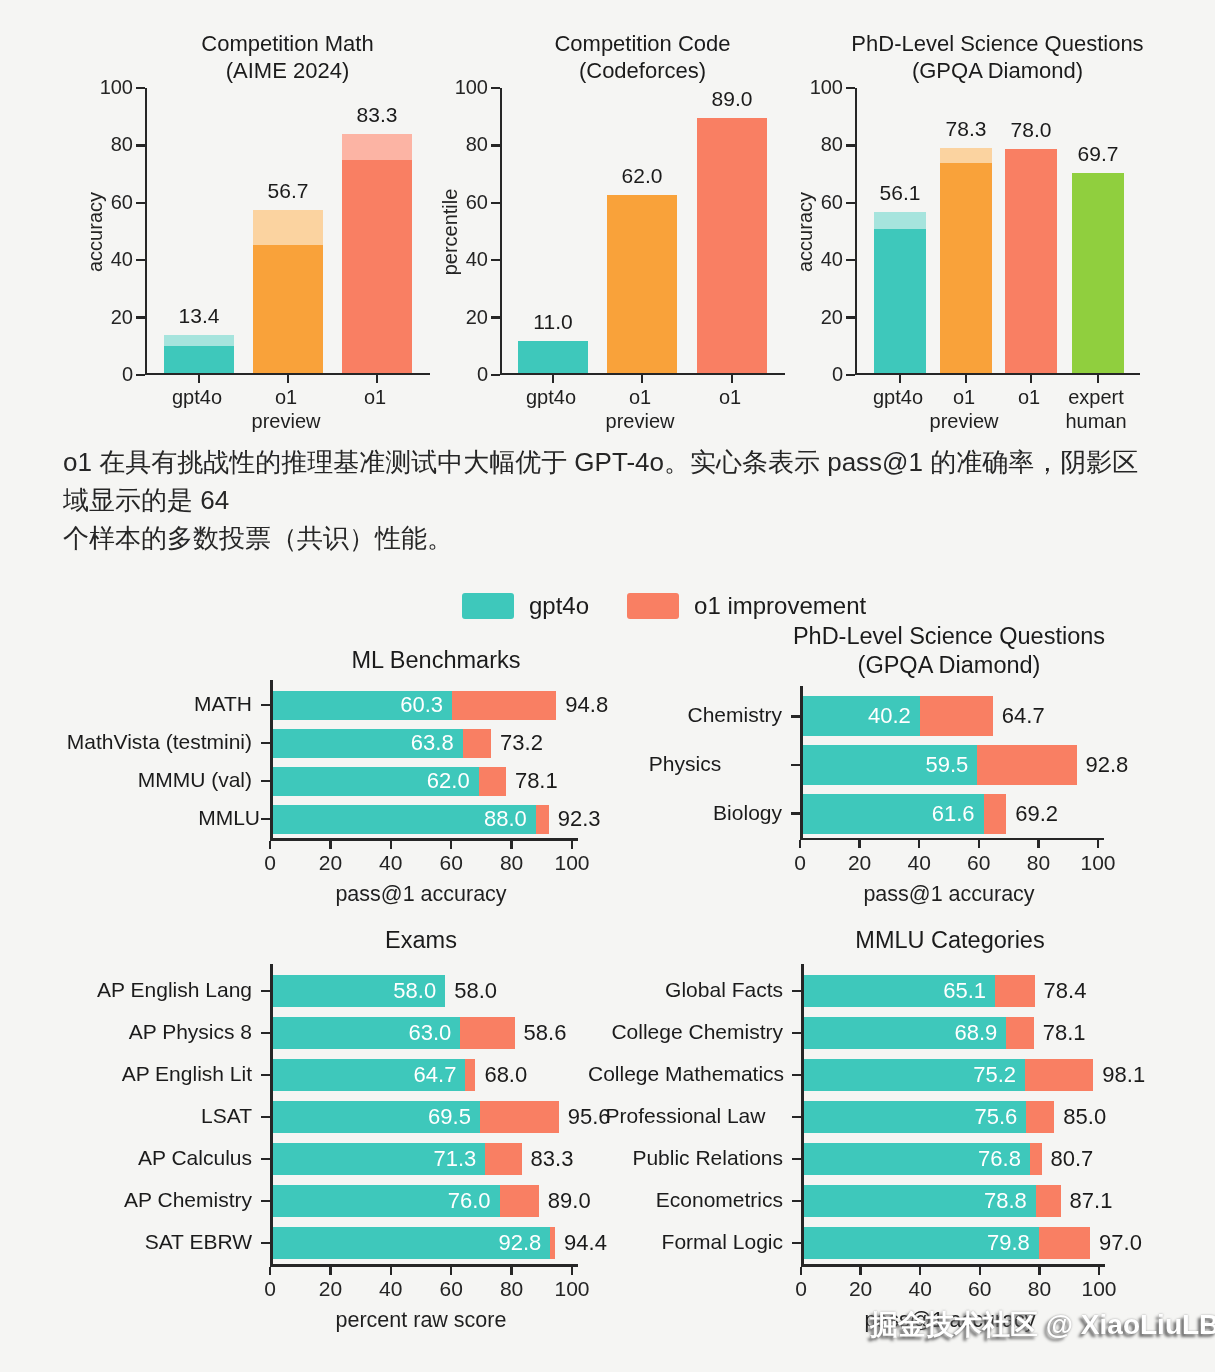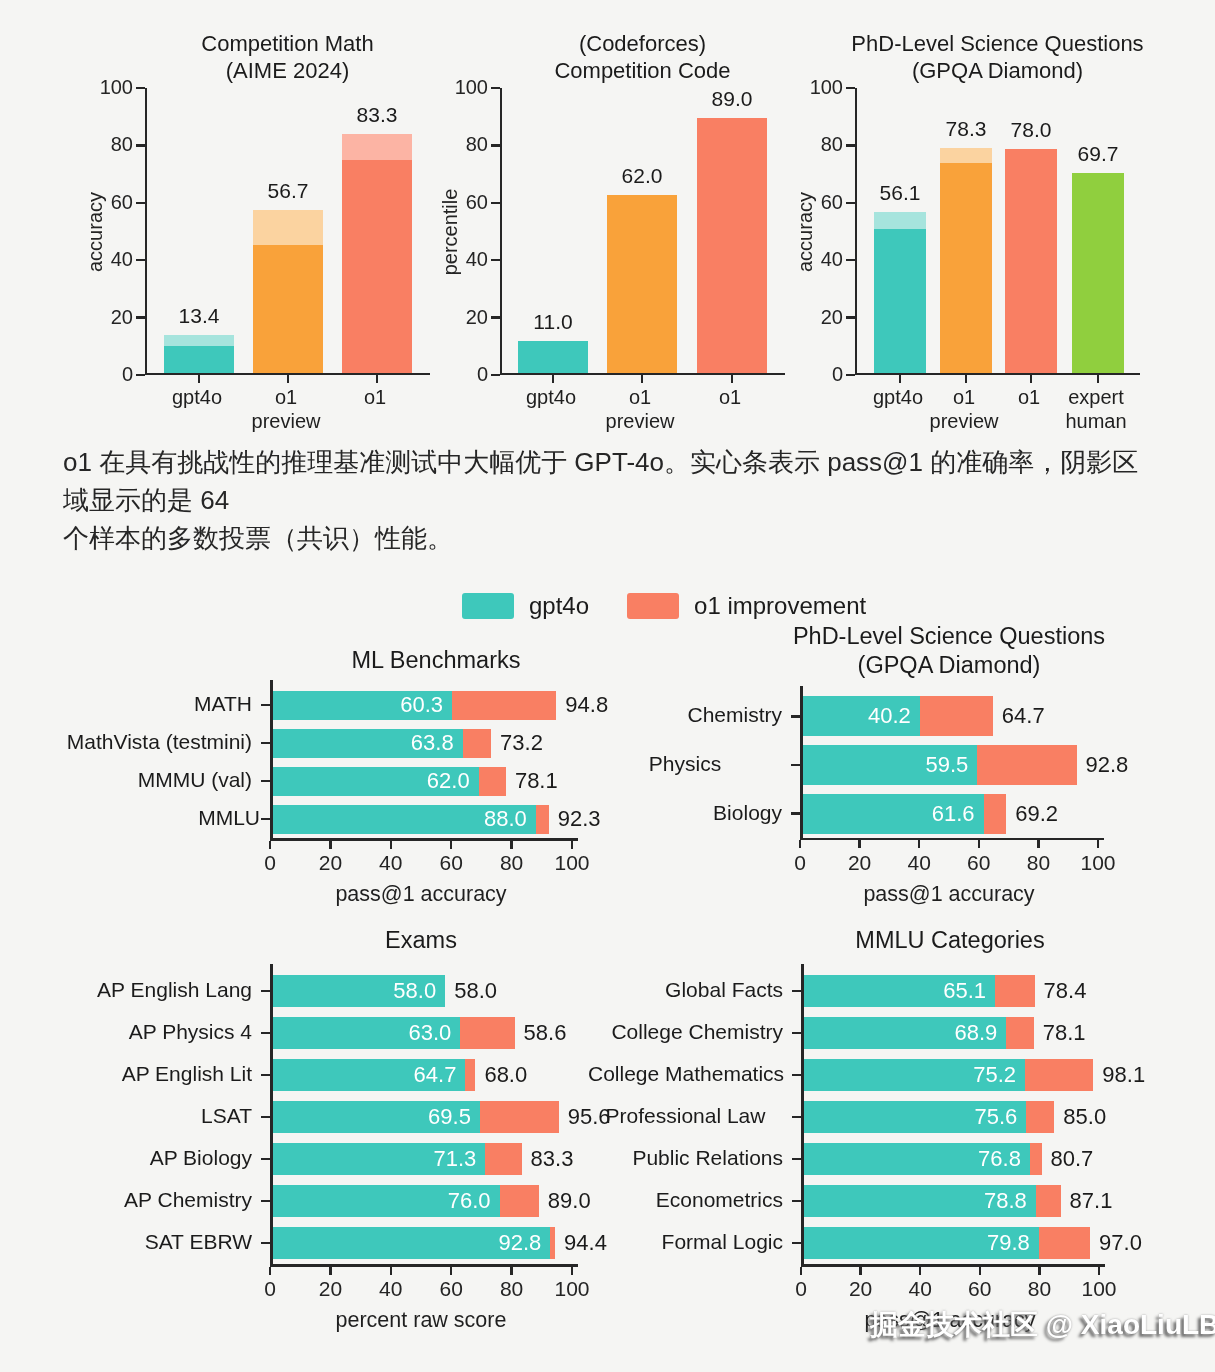--- a/index.html
+++ b/index.html
@@ -100,22 +100,22 @@
       <div class="vcat" style="left: 171px; width: 120px; top: 365px;">
         <div>o1</div>
         <div>preview</div>
       </div>
       <div class="vcat" style="left: 260px; width: 120px; top: 365px;">
         <div>o1</div>
       </div>
     </div>
   <div class="vchart" id="vc-competition-code" style="left: 410px;">
       <div class="vtitle" style="left: 42px; width: 381px;">
+        <div class="">Competition Code</div>
         <div class="">(Codeforces)</div>
-        <div class="">Competition Code</div>
       </div>
       <div class="vylab" style="left: -20px; top: 199.5px;">percentile</div>
       <div class="vplot" style="left: 90px; top: 68px; width: 285px; height: 287px;">
         <div class="ytick-mark" style="left: -11px; width: 9px; top: 285.75px;"></div>
         <div class="ytick-label" style="left: -64px; top: 275px;">0</div>
         <div class="ytick-mark" style="left: -11px; width: 9px; top: 228.35px;"></div>
         <div class="ytick-label" style="left: -64px; top: 217.6px;">20</div>
         <div class="ytick-mark" style="left: -11px; width: 9px; top: 170.95px;"></div>
         <div class="ytick-label" style="left: -64px; top: 160.2px;">40</div>
         <div class="ytick-mark" style="left: -11px; width: 9px; top: 113.55px;"></div>
@@ -302,39 +302,39 @@
   <div class="hchart" id="hc-exams" style="left: 58px; top: 920px;">
       <div class="htitle" style="left: 167px; width: 392px; top: 6px;">
         <div class="">Exams</div>
       </div>
       <div class="hrow-label" style="left: 0px; width: 194px; top: 58px;">AP English Lang</div>
       <div class="hytick" style="left: 203px; width: 9px; top: 69.75px;"></div>
       <div class="hbar" style="left: 212px; top: 55px; width: 175.2px; height: 32px; background: rgb(249, 127, 99);"></div>
       <div class="hbar" style="left: 212px; top: 55px; width: 175.2px; height: 32px; background: rgb(62, 200, 187);"></div>
       <div class="hval-in" style="left: 212px; width: 166.2px; top: 58px;">58.0</div>
       <div class="hval-out" style="left: 396.2px; top: 58px;">58.0</div>
-      <div class="hrow-label" style="left: 0px; width: 194px; top: 100px;">AP Physics 4</div>
+      <div class="hrow-label" style="left: 0px; width: 194px; top: 100px;">AP Physics 8</div>
       <div class="hytick" style="left: 203px; width: 9px; top: 111.75px;"></div>
       <div class="hbar" style="left: 212px; top: 97px; width: 244.6px; height: 32px; background: rgb(249, 127, 99);"></div>
       <div class="hbar" style="left: 212px; top: 97px; width: 190.3px; height: 32px; background: rgb(62, 200, 187);"></div>
       <div class="hval-in" style="left: 212px; width: 181.3px; top: 100px;">63.0</div>
       <div class="hval-out" style="left: 465.6px; top: 100px;">58.6</div>
       <div class="hrow-label" style="left: 0px; width: 194px; top: 142px;">AP English Lit</div>
       <div class="hytick" style="left: 203px; width: 9px; top: 153.75px;"></div>
       <div class="hbar" style="left: 212px; top: 139px; width: 205.4px; height: 32px; background: rgb(249, 127, 99);"></div>
       <div class="hbar" style="left: 212px; top: 139px; width: 195.4px; height: 32px; background: rgb(62, 200, 187);"></div>
       <div class="hval-in" style="left: 212px; width: 186.4px; top: 142px;">64.7</div>
       <div class="hval-out" style="left: 426.4px; top: 142px;">68.0</div>
       <div class="hrow-label" style="left: 0px; width: 194px; top: 184px;">LSAT</div>
       <div class="hytick" style="left: 203px; width: 9px; top: 195.75px;"></div>
       <div class="hbar" style="left: 212px; top: 181px; width: 288.7px; height: 32px; background: rgb(249, 127, 99);"></div>
       <div class="hbar" style="left: 212px; top: 181px; width: 209.9px; height: 32px; background: rgb(62, 200, 187);"></div>
       <div class="hval-in" style="left: 212px; width: 200.9px; top: 184px;">69.5</div>
       <div class="hval-out" style="left: 509.7px; top: 184px;">95.6</div>
-      <div class="hrow-label" style="left: 0px; width: 194px; top: 226px;">AP Biology</div>
+      <div class="hrow-label" style="left: 0px; width: 194px; top: 226px;">AP Calculus</div>
       <div class="hytick" style="left: 203px; width: 9px; top: 237.75px;"></div>
       <div class="hbar" style="left: 212px; top: 223px; width: 251.6px; height: 32px; background: rgb(249, 127, 99);"></div>
       <div class="hbar" style="left: 212px; top: 223px; width: 215.3px; height: 32px; background: rgb(62, 200, 187);"></div>
       <div class="hval-in" style="left: 212px; width: 206.3px; top: 226px;">71.3</div>
       <div class="hval-out" style="left: 472.6px; top: 226px;">83.3</div>
       <div class="hrow-label" style="left: 0px; width: 194px; top: 268px;">AP Chemistry</div>
       <div class="hytick" style="left: 203px; width: 9px; top: 279.75px;"></div>
       <div class="hbar" style="left: 212px; top: 265px; width: 268.8px; height: 32px; background: rgb(249, 127, 99);"></div>
       <div class="hbar" style="left: 212px; top: 265px; width: 229.5px; height: 32px; background: rgb(62, 200, 187);"></div>
       <div class="hval-in" style="left: 212px; width: 220.5px; top: 268px;">76.0</div>

